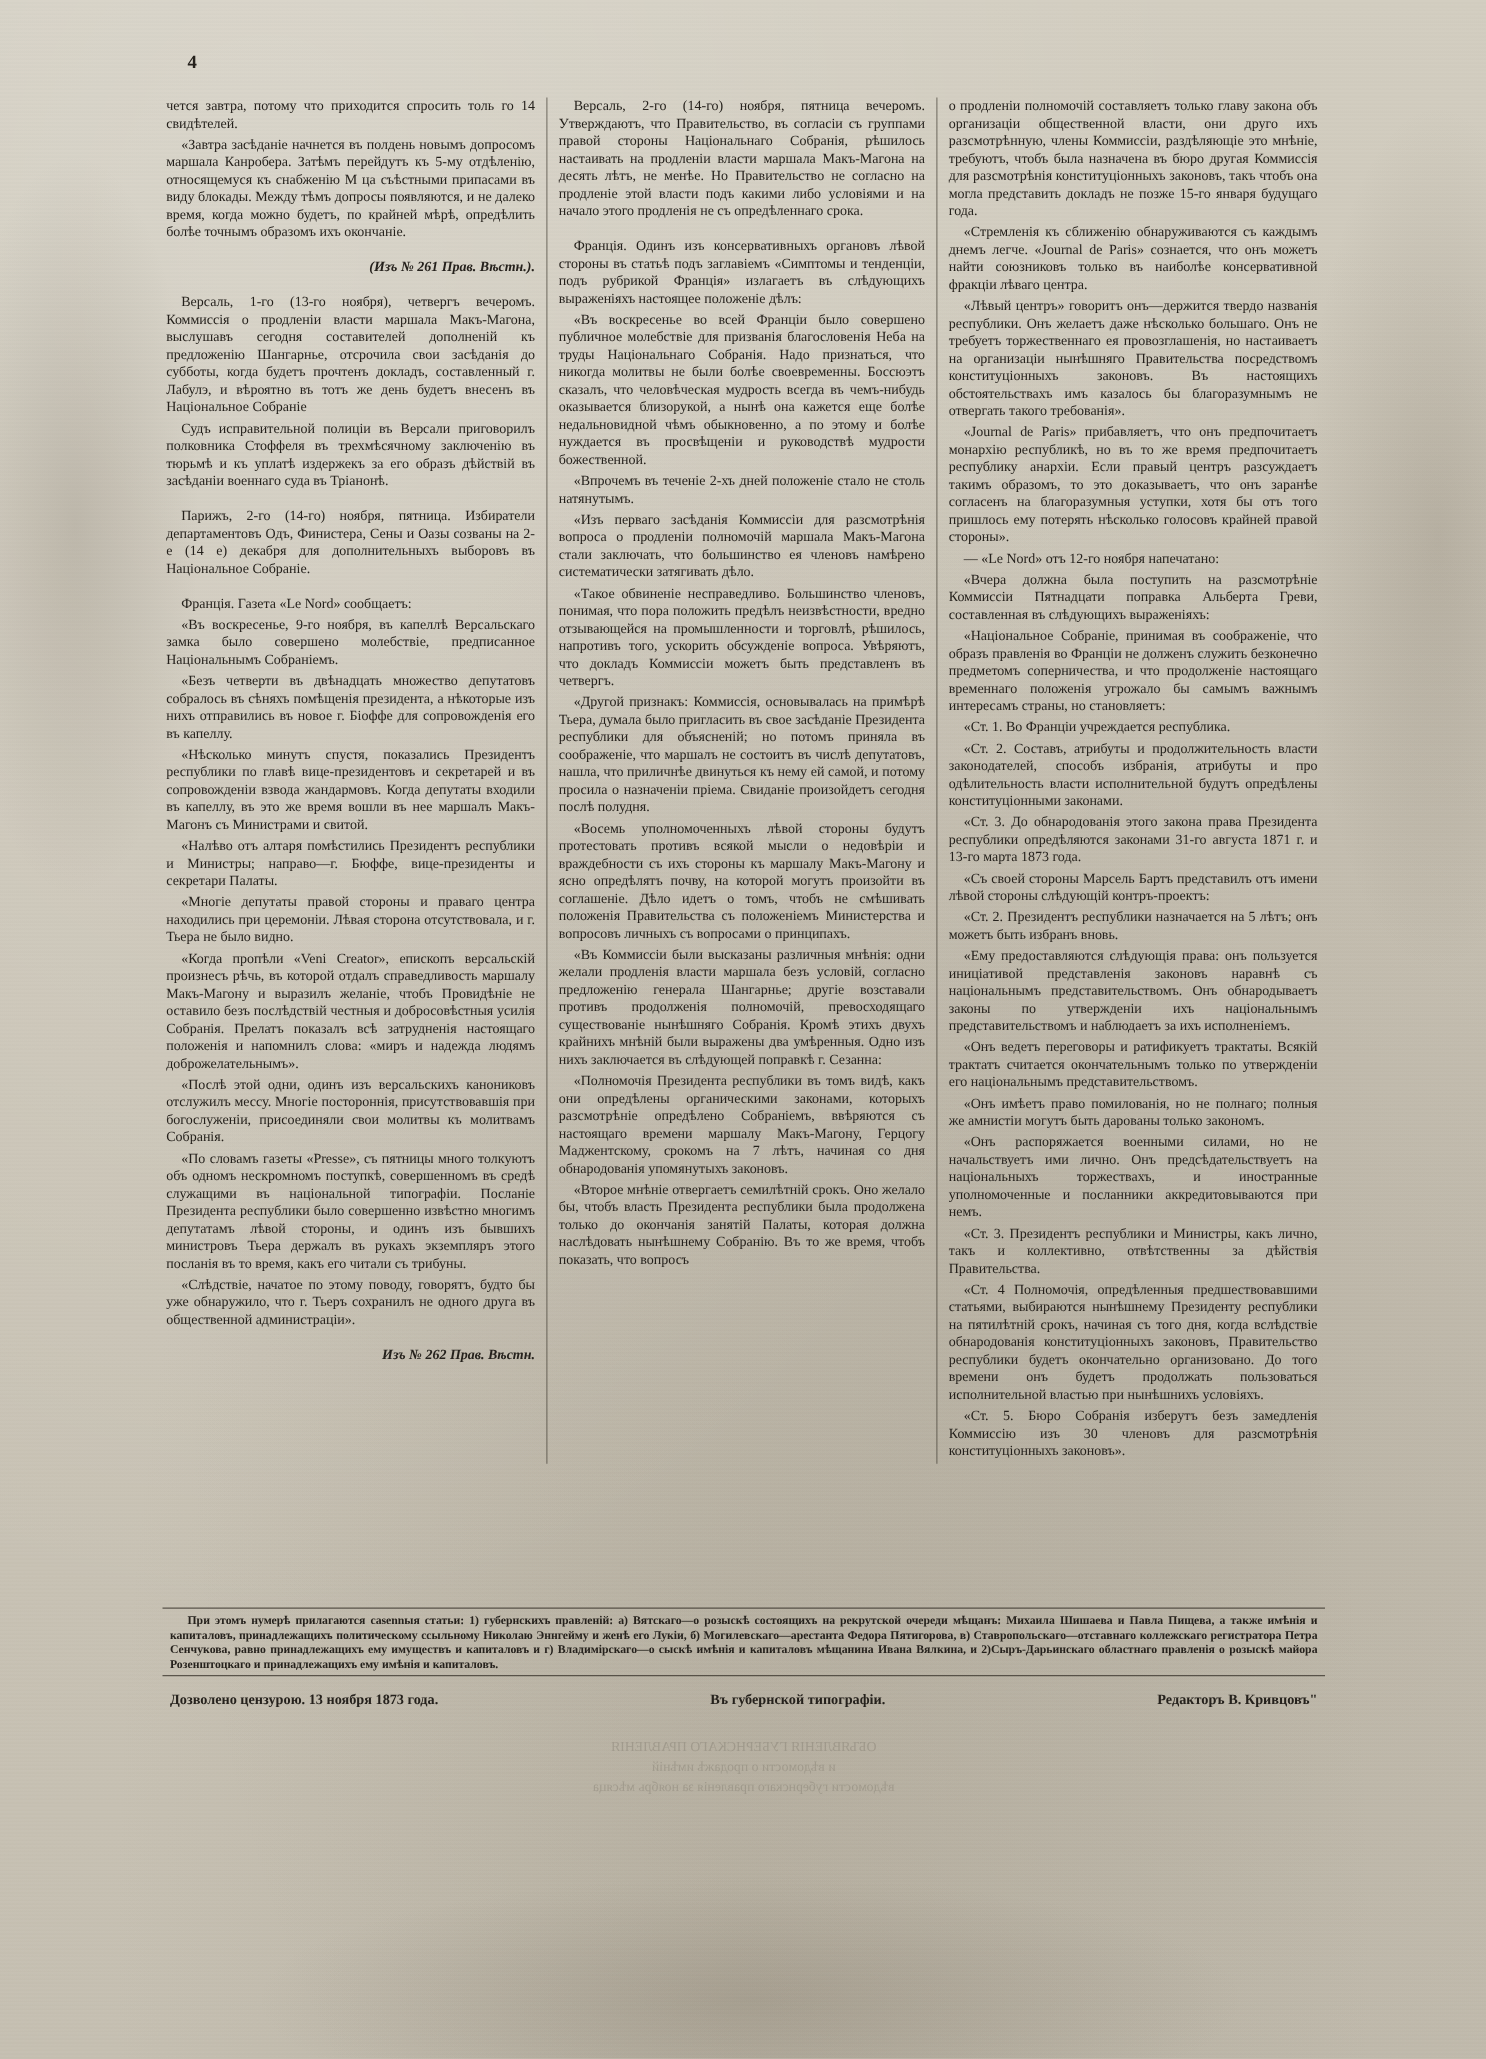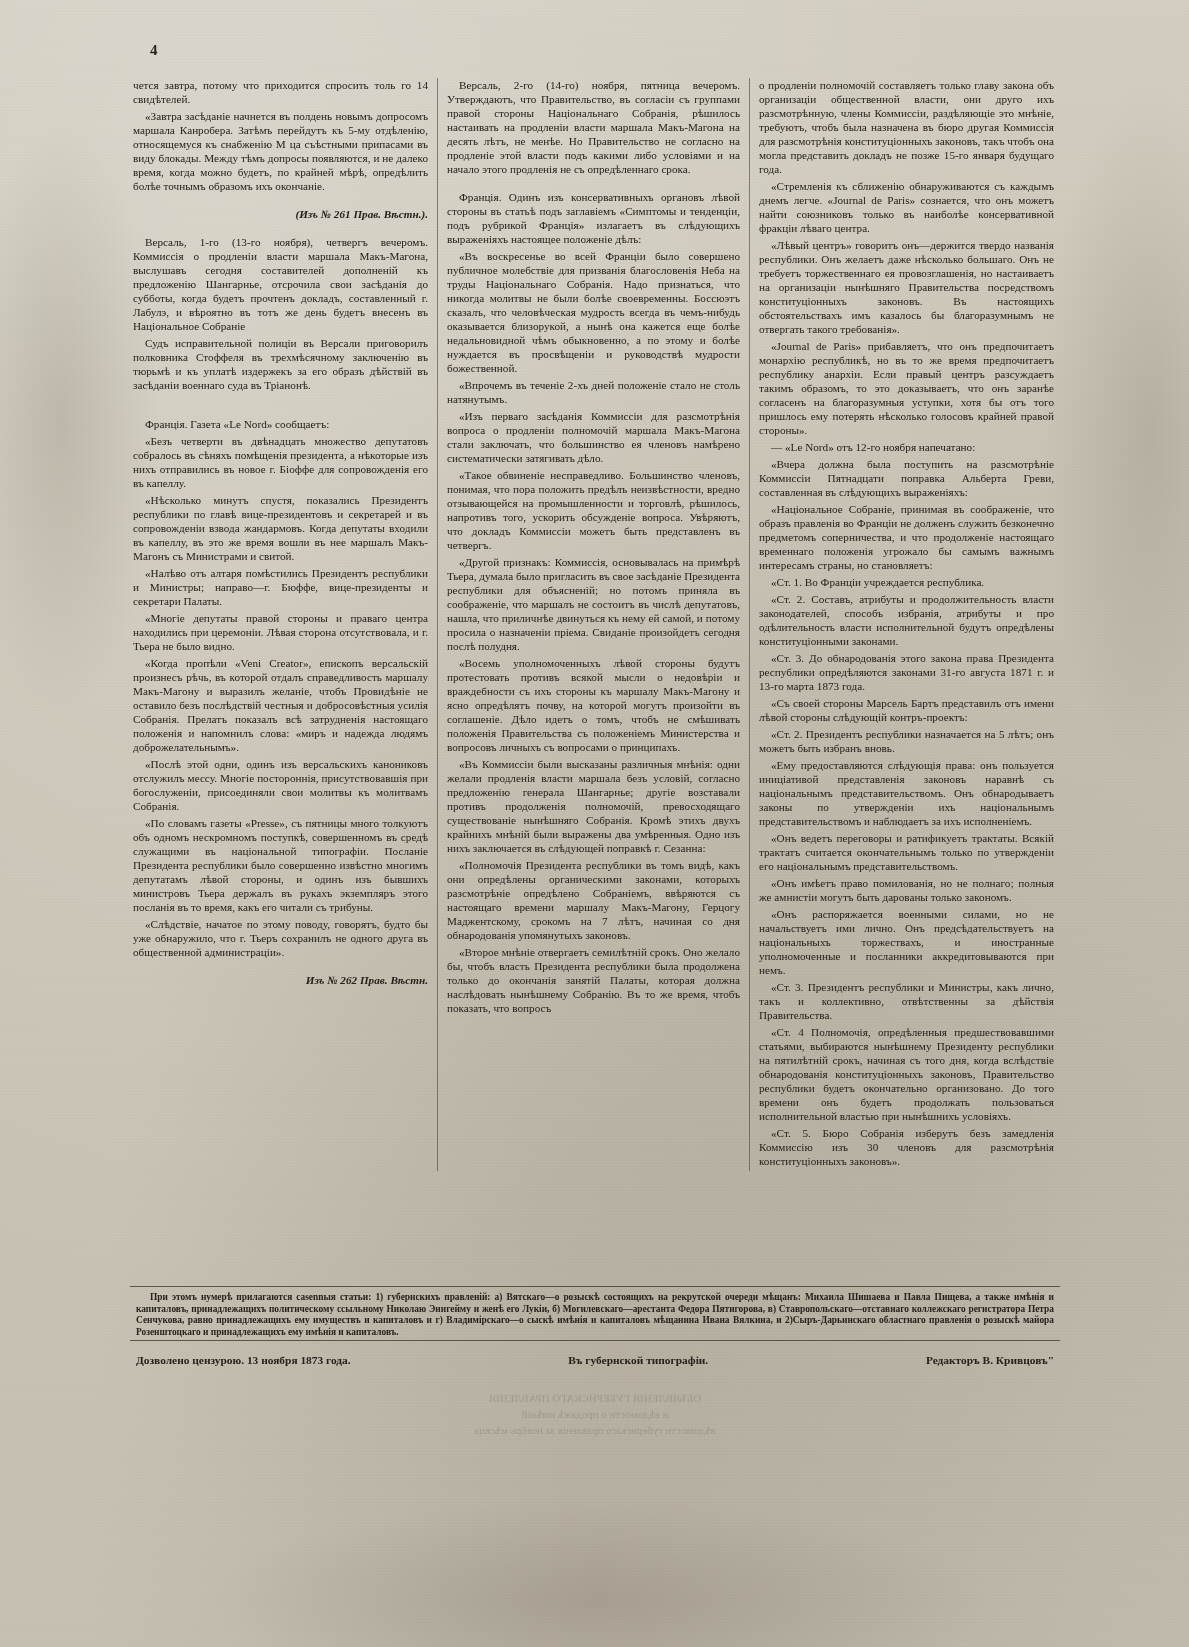--- a/index.html
+++ b/index.html
@@ -148,22 +148,24 @@
     <div class="columns">
 
       <div class="col left">
         <p class="noind">чется завтра, потому что приходится спросить толь го 14 свидѣтелей.</p>
         <p>«Завтра засѣданіе начнется въ полдень новымъ допросомъ маршала Канробера. Затѣмъ перейдутъ къ 5-му отдѣленію, относящемуся къ снабженію М ца съѣстными припасами въ виду блокады. Между тѣмъ допросы появляются, и не далеко время, когда можно будетъ, по крайней мѣрѣ, опредѣлить болѣе точнымъ образомъ ихъ окончаніе.</p>
         <p class="right it bd">(Изъ № 261 Прав. Вѣстн.).</p>
         <div class="blockgap"></div>
         <p>Версаль, 1-го (13-го ноября), четвергъ вечеромъ. Коммиссія о продленіи власти маршала Макъ-Магона, выслушавъ сегодня составителей дополненій къ предложенію Шангарнье, отсрочила свои засѣданія до субботы, когда будетъ прочтенъ докладъ, составленный г. Лабулэ, и вѣроятно въ тотъ же день будетъ внесенъ въ Національное Собраніе</p>
         <p>Судъ исправительной полиціи въ Версали приговорилъ полковника Стоффеля въ трехмѣсячному заключенію въ тюрьмѣ и къ уплатѣ издержекъ за его образъ дѣйствій въ засѣданіи военнаго суда въ Тріанонѣ.</p>
         <div class="blockgap"></div>
+        <p>Парижъ, 2-го (14-го) ноября, пятница. Избиратели департаментовъ Одъ, Финистера, Сены и Оазы созваны на 2-е (14 е) декабря для дополнительныхъ выборовъ въ Національное Собраніе.</p>
         <div class="blockgap"></div>
         <p>Франція. Газета «Le Nord» сообщаетъ:</p>
+        <p>«Въ воскресенье, 9-го ноября, въ капеллѣ Версальскаго замка было совершено молебствіе, предписанное Національнымъ Собраніемъ.</p>
         <p>«Безъ четверти въ двѣнадцать множество депутатовъ собралось въ сѣняхъ помѣщенія президента, а нѣкоторые изъ нихъ отправились въ новое г. Біоффе для сопровожденія его въ капеллу.</p>
         <p>«Нѣсколько минутъ спустя, показались Президентъ республики по главѣ вице-президентовъ и секретарей и въ сопровожденіи взвода жандармовъ. Когда депутаты входили въ капеллу, въ это же время вошли въ нее маршалъ Макъ-Магонъ съ Министрами и свитой.</p>
         <p>«Налѣво отъ алтаря помѣстились Президентъ республики и Министры; направо—г. Бюффе, вице-президенты и секретари Палаты.</p>
         <p>«Многіе депутаты правой стороны и праваго центра находились при церемоніи. Лѣвая сторона отсутствовала, и г. Тьера не было видно.</p>
         <p>«Когда пропѣли «Veni Creator», епископъ версальскій произнесъ рѣчь, въ которой отдалъ справедливость маршалу Макъ-Магону и выразилъ желаніе, чтобъ Провидѣніе не оставило безъ послѣдствій честныя и добросовѣстныя усилія Собранія. Прелатъ показалъ всѣ затрудненія настоящаго положенія и напомнилъ слова: «миръ и надежда людямъ доброжелательнымъ».</p>
         <p>«Послѣ этой одни, одинъ изъ версальскихъ канониковъ отслужилъ мессу. Многіе постороннія, присутствовавшія при богослуженіи, присоединяли свои молитвы къ молитвамъ Собранія.</p>
         <p>«По словамъ газеты «Presse», съ пятницы много толкуютъ объ одномъ нескромномъ поступкѣ, совершенномъ въ средѣ служащими въ національной типографіи. Посланіе Президента республики было совершенно извѣстно многимъ депутатамъ лѣвой стороны, и одинъ изъ бывшихъ министровъ Тьера держалъ въ рукахъ экземпляръ этого посланія въ то время, какъ его читали съ трибуны.</p>
         <p>«Слѣдствіе, начатое по этому поводу, говорятъ, будто бы уже обнаружило, что г. Тьеръ сохранилъ не одного друга въ общественной администраціи».</p>
         <p></p>
         <p class="right it bd">Изъ № 262 Прав. Вѣстн.</p>

